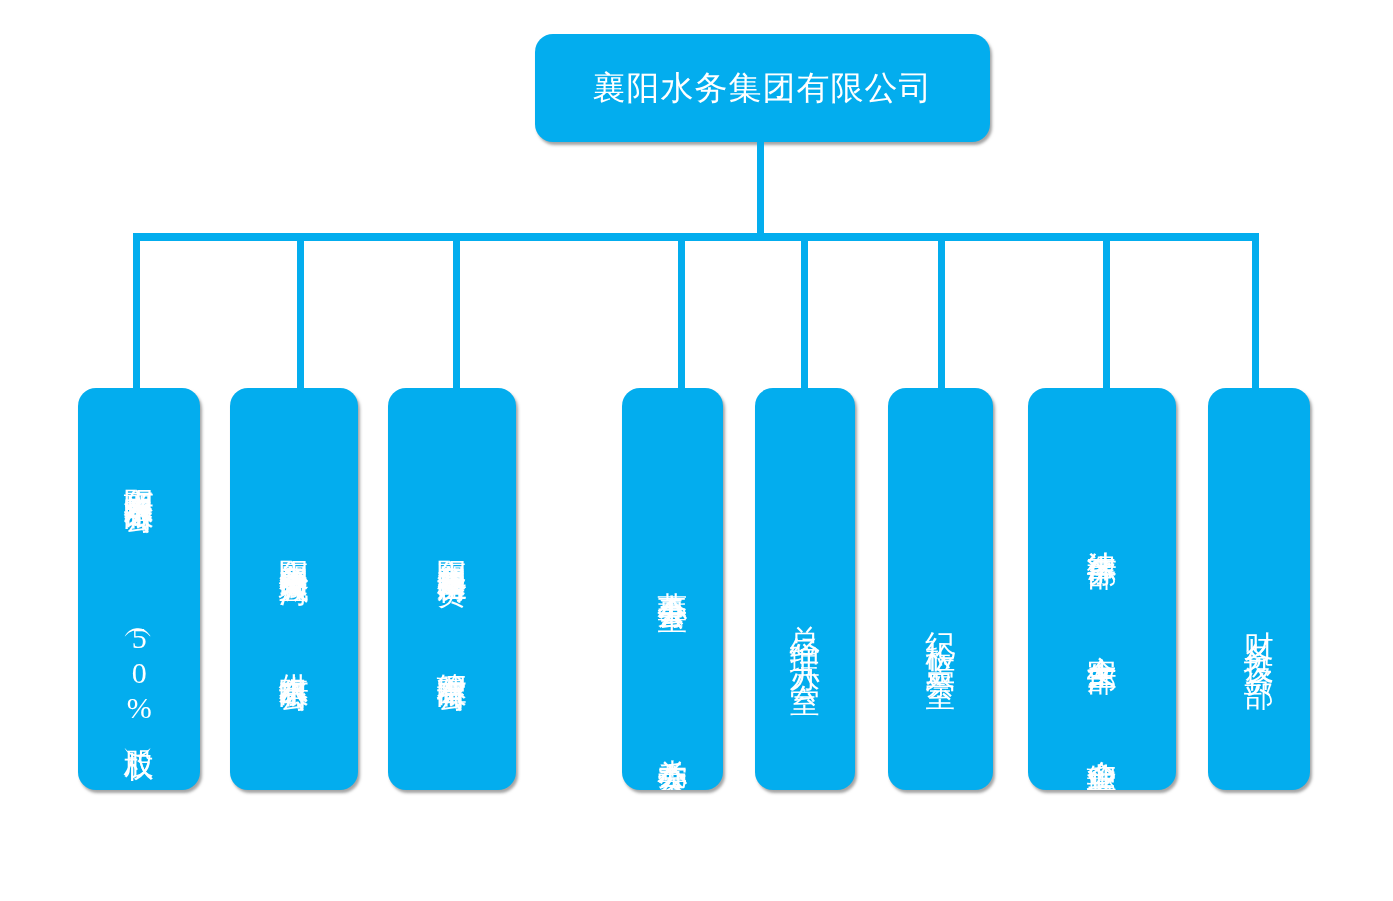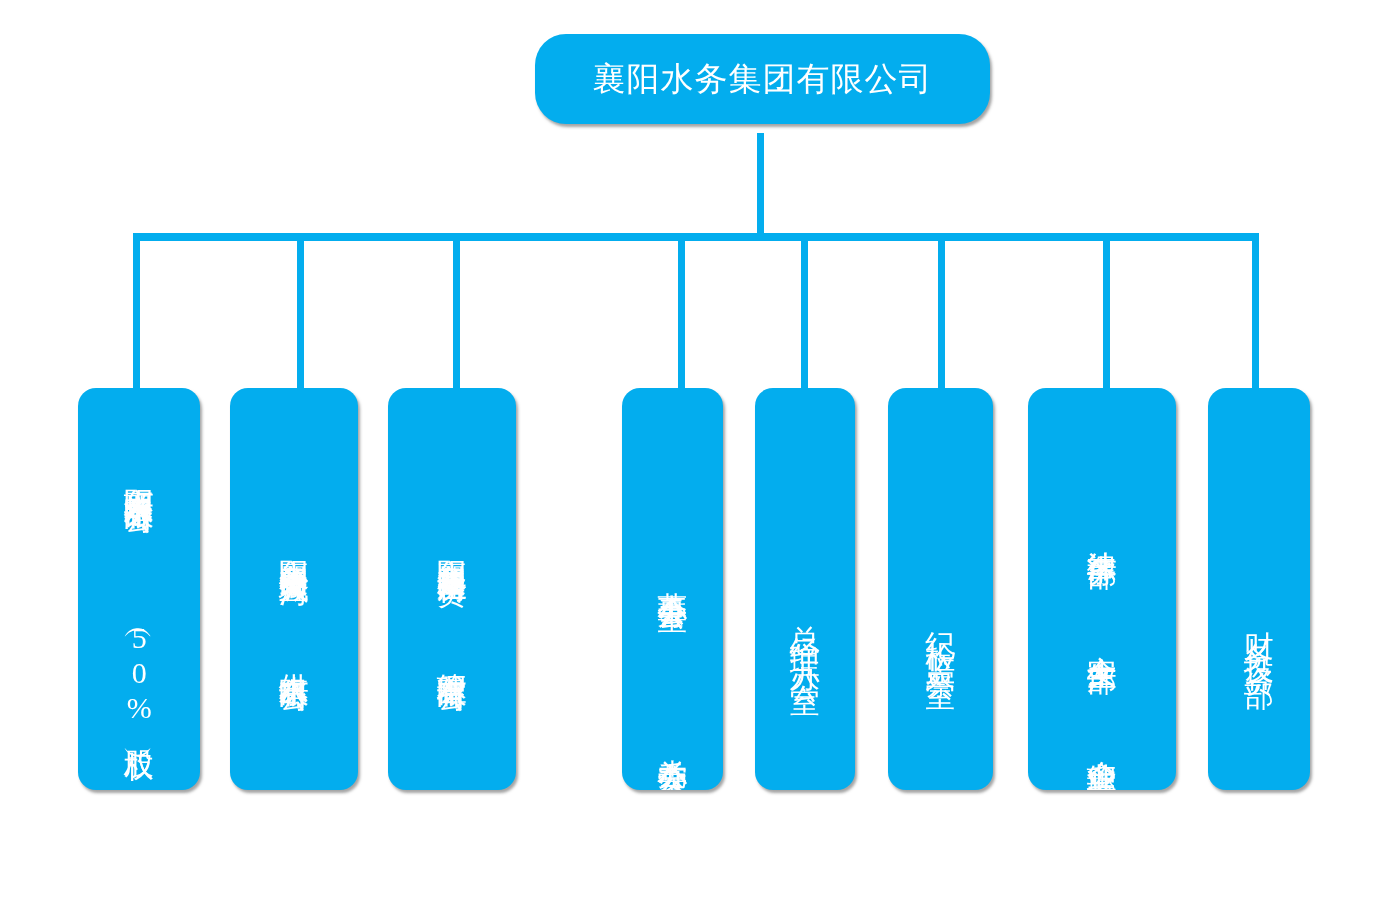--- a/index.html
+++ b/index.html
@@ -76,21 +76,21 @@
   .vcol.off-c { margin-top: 135px; }
   .vcol.off-d { margin-top: 155px; }
 
   .spaced { letter-spacing: 12px; }
 </style>
 </head>
 <body>
 
 <div id="chart-canvas">
 
-  <div class="node node-root" style="left:535px; top:34px; width:455px; height:90px;border-radius:31px;">
+  <div class="node node-root" style="left:535px; top:34px; width:455px; height:108px;">
     <span>襄阳水务集团有限公司</span>
   </div>
 
   <div class="conn" style="left:757px; top:133px; width:7px; height:107px;"></div>
 
   <div class="conn" style="left:133px; top:233px; width:1126px; height:8px;"></div>
 
   <div class="conn" style="left:133px; top:238px; width:7px; height:152px;"></div>
   <div class="conn" style="left:297px; top:238px; width:7px; height:152px;"></div>
   <div class="conn" style="left:453px; top:238px; width:7px; height:152px;"></div>

